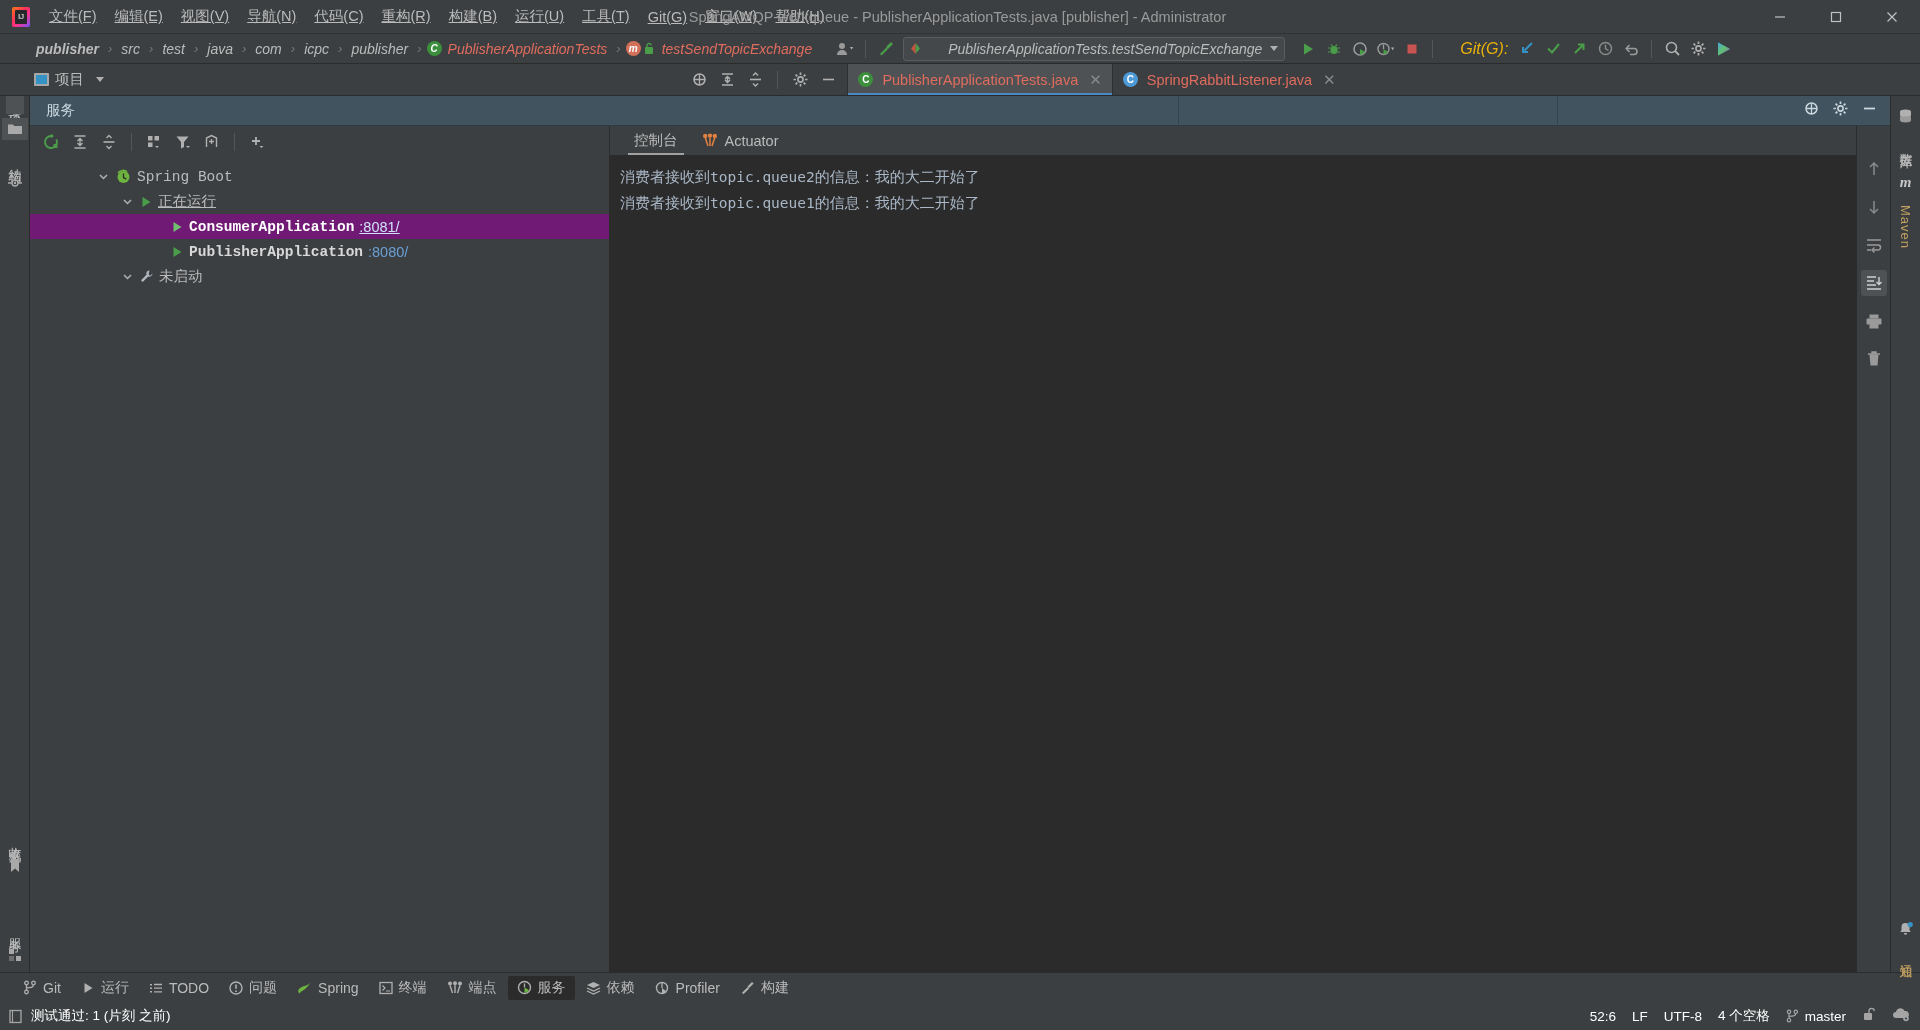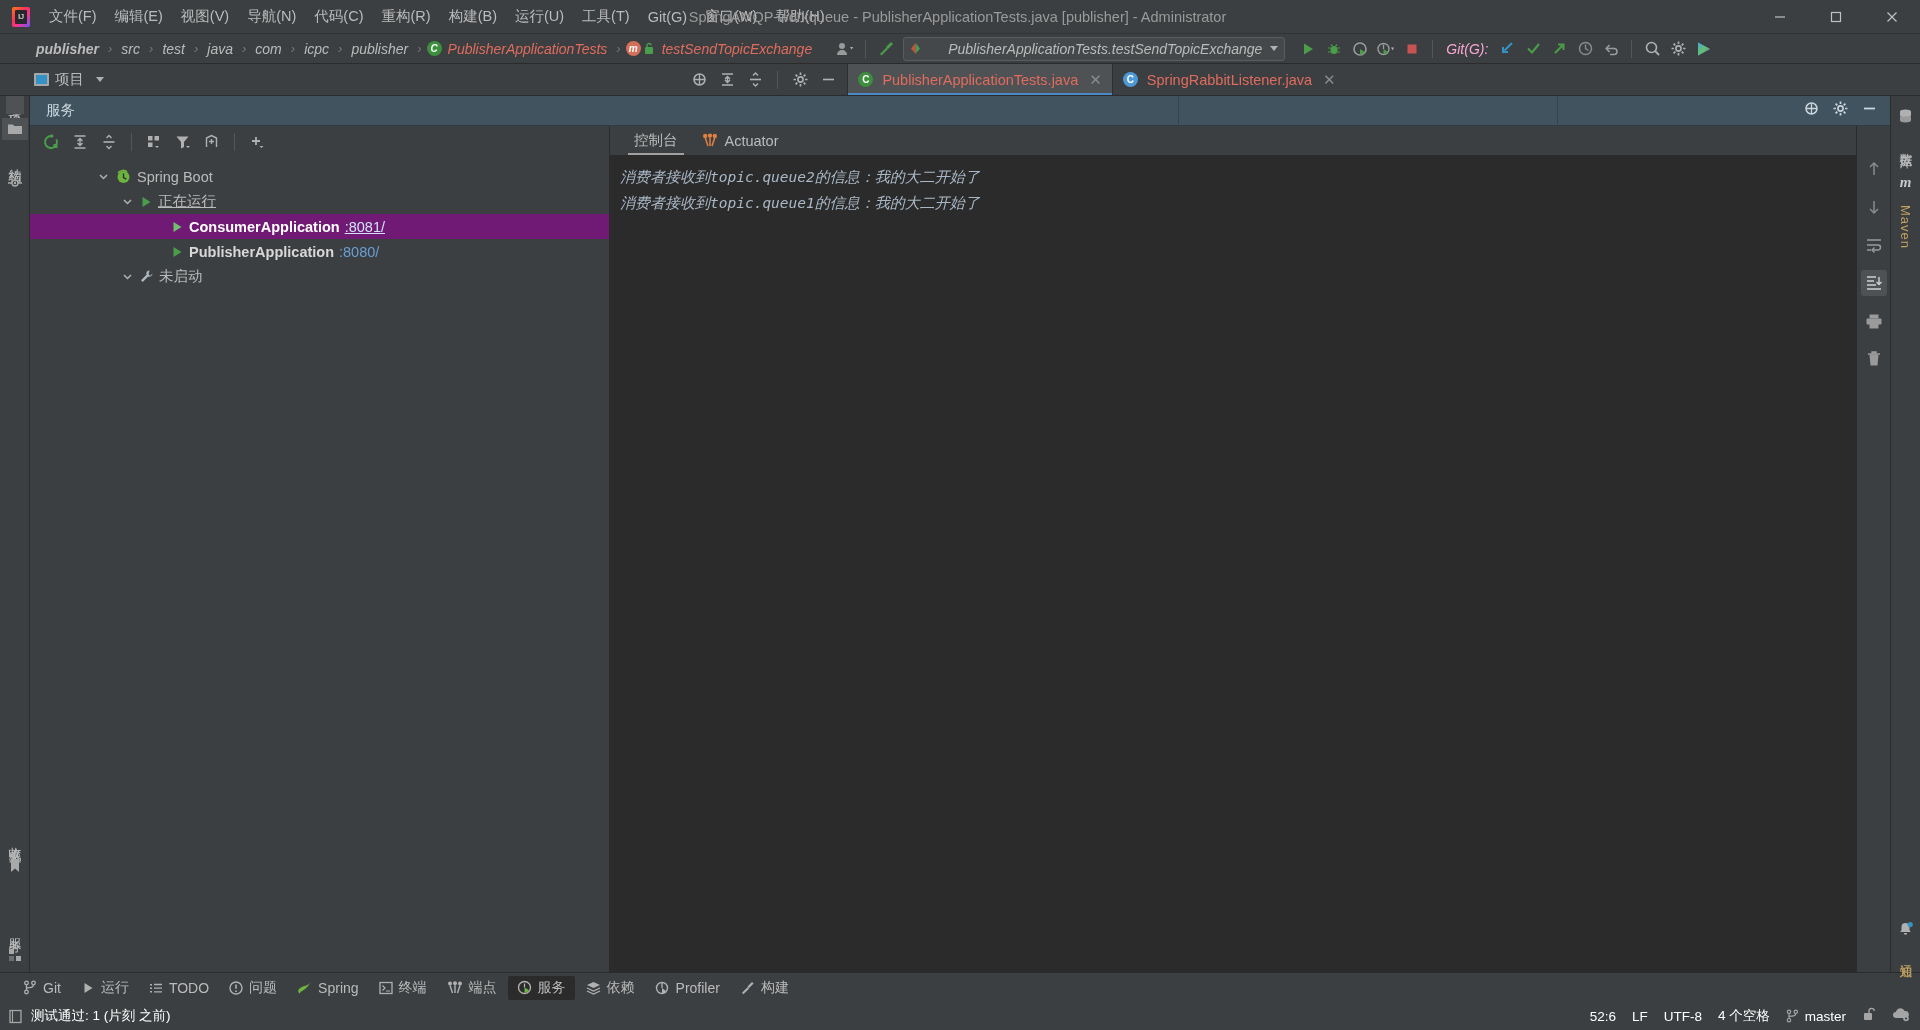--- a/index.html
+++ b/index.html
@@ -15,21 +15,21 @@
 
   
   .titlebar {
     height: 34px; background: #3c3f41; display: flex; align-items: center;
     flex: 0 0 34px; position: relative; border-bottom: 1px solid #323232;
   }
   .ij-logo { width: 22px; height: 22px; margin: 0 8px 0 10px; flex: 0 0 22px; position: relative; }
   .ij-logo .sq { position: absolute; left: 2px; top: 1px; width: 18px; height: 20px; background: linear-gradient(135deg,#f97a12 0%,#fe315d 40%,#ff318c 60%,#6b57ff 100%); border-radius: 2px; }
   .ij-logo .inner { position: absolute; left: 5px; top: 4px; width: 12px; height: 14px; background:#27282c; border-radius:1px; }
   .ij-logo .ijtxt { position:absolute; left:5px; top:4px; width:12px; height:14px; color:#fff; font-size:8px; line-height:14px; text-align:center; font-family:"Liberation Sans",sans-serif;}
-  .menu { display: flex; align-items: flex-start; height: 100%; }
+  .menu { display: flex; align-items: flex-start; height: 100%; text-decoration: underline; }
   .menu-item {
     padding: 0 9px; height: 100%; display: flex; align-items: center;
     font-size: 14.5px; color: #bbbbbb; white-space: nowrap; cursor: default;
   }
   .win-title {
     position: absolute; left: 0; right: 5px; text-align: center;
     font-size: 14.5px; color: #9a9a9a; pointer-events: none;
   }
   .win-btns { margin-left: auto; display: flex; height: 100%; z-index: 2; }
   .win-btn { width: 56px; height: 100%; display: flex; align-items: center; justify-content: center; color: #c0c0c0; }
@@ -51,21 +51,21 @@
   .cls-icon.m { background:#d3705a; border-radius:50%; }
   .lock-icon { width:12px;height:13px;margin-right:3px; }
   .nav-div { width:1px; height:18px; background:#555; margin:0 7px; }
   .tb-icon { width: 26px; height: 26px; display: inline-flex; align-items: center; justify-content: center; border-radius:3px;}
   .runcfg {
     display: flex; align-items: center; height: 24px; border: 1px solid #5c5c5c; border-radius: 3px;
     padding: 0 6px 0 5px; background: #45484a; margin-left: 4px; max-width: 430px;
   }
   .runcfg-label { font-size: 14px; color: #bbb; padding: 0 8px 0 6px; white-space: nowrap; overflow:hidden; text-overflow:ellipsis;margin-left:20px;}
   .caret { width:0;height:0;border-left:4px solid transparent;border-right:4px solid transparent;border-top:5px solid #b0b0b0; }
-  .git-label { font-size: 14px; color: #f9a8d4; margin-left: 6px; }
+  .git-label { font-size: 16px; color: #eab308; margin-left: 20px; }
 
   
   .tabrow {
     height: 32px; flex: 0 0 32px; background: #3c3f41; display: flex; align-items: stretch;
     border-bottom: 1px solid #2b2b2b;
   }
   .proj-chip { display: flex; align-items: center; padding: 0 8px 0 34px; gap: 6px; font-size: 14.5px; }
   .proj-sq { width: 15px; height: 13px; border: 2px solid #a7a7a7; background: #3592c4; border-radius: 1px;}
   .tab {
     display: flex; align-items: center; gap: 7px; padding: 0 10px; font-size: 14.5px;
@@ -103,38 +103,38 @@
   .tw-body { flex: 1 1 auto; display: flex; min-height: 0; }
 
   
   .svc-panel { width: 580px; flex: 0 0 580px; display: flex; flex-direction: column; border-right: 1px solid #2b2b2b; }
   .svc-toolbar { height: 32px; flex:0 0 32px; display: flex; align-items: center; gap: 3px; padding-left: 8px; }
   .svc-toolbar .tbdiv { width:1px; height:18px; background:#555; margin:0 6px; }
   .svc-tree { flex: 1 1 auto; overflow: hidden; padding-top: 6px; font-size: 14.5px; }
   .trow { height: 25px; display: flex; align-items: center; gap: 5px; padding-left: 8px; cursor: default; }
   .trow.sel { background: #701a75; }
   .chev { width: 14px; height: 14px; color: #b0b0b0; display:inline-flex;align-items:center;justify-content:center; }
-  .tlabel { white-space: nowrap; }
+  .tlabel { white-space: nowrap; font-family: Liberation Mono, monospace; }
   .tlabel.underline { text-decoration: underline; }
   .port { color: #6a9fd4; }
   .port.underline { text-decoration: underline; }
   .sel .port { color: #cfe2f7; }
   .bold { font-weight: bold; color: #d8d8d8; }
   .sel .bold { color: #ffffff; }
 
   
   .con-panel { flex: 1 1 auto; display: flex; flex-direction: column; min-width: 0; }
   .con-tabs { height: 30px; flex: 0 0 30px; display: flex; align-items: stretch; padding-left: 12px; border-bottom:1px solid #2b2b2b;}
   .con-tab { display: flex; align-items: center; gap: 7px; padding: 0 12px; font-size: 14.5px; color: #bbb; position: relative; cursor: default;}
   .con-tab.active::after { content:""; position:absolute;left:6px;right:6px;bottom:0;height:2px;background:#a0a0a0; }
   .console {
     flex: 1 1 auto; background: #2b2b2b; padding: 8px 10px 0 10px; overflow: hidden;
     font-size: 15px; line-height: 25px; color: #a9b7c6; position: relative;
   }
-  .cline { white-space: pre; font-style: italic; }
+  .cline { white-space: pre; }
   .cline .mono { font-family: "DejaVu Sans Mono", "Liberation Mono", monospace; font-size: 14.5px; color:#a9b7c6;}
   .con-right-strip {
     width: 34px; flex: 0 0 34px; background: #3c3f41; display:flex; flex-direction:column;
     align-items:center; padding-top: 30px; gap: 12px; border-left:1px solid #2b2b2b;
   }
   .cr-btn { width:26px;height:26px;display:flex;align-items:center;justify-content:center;border-radius:3px; color:#9a9a9a;}
   .cr-btn.act { background:#4e5254; color:#cfcfcf; }
 
   
   .rstrip {

